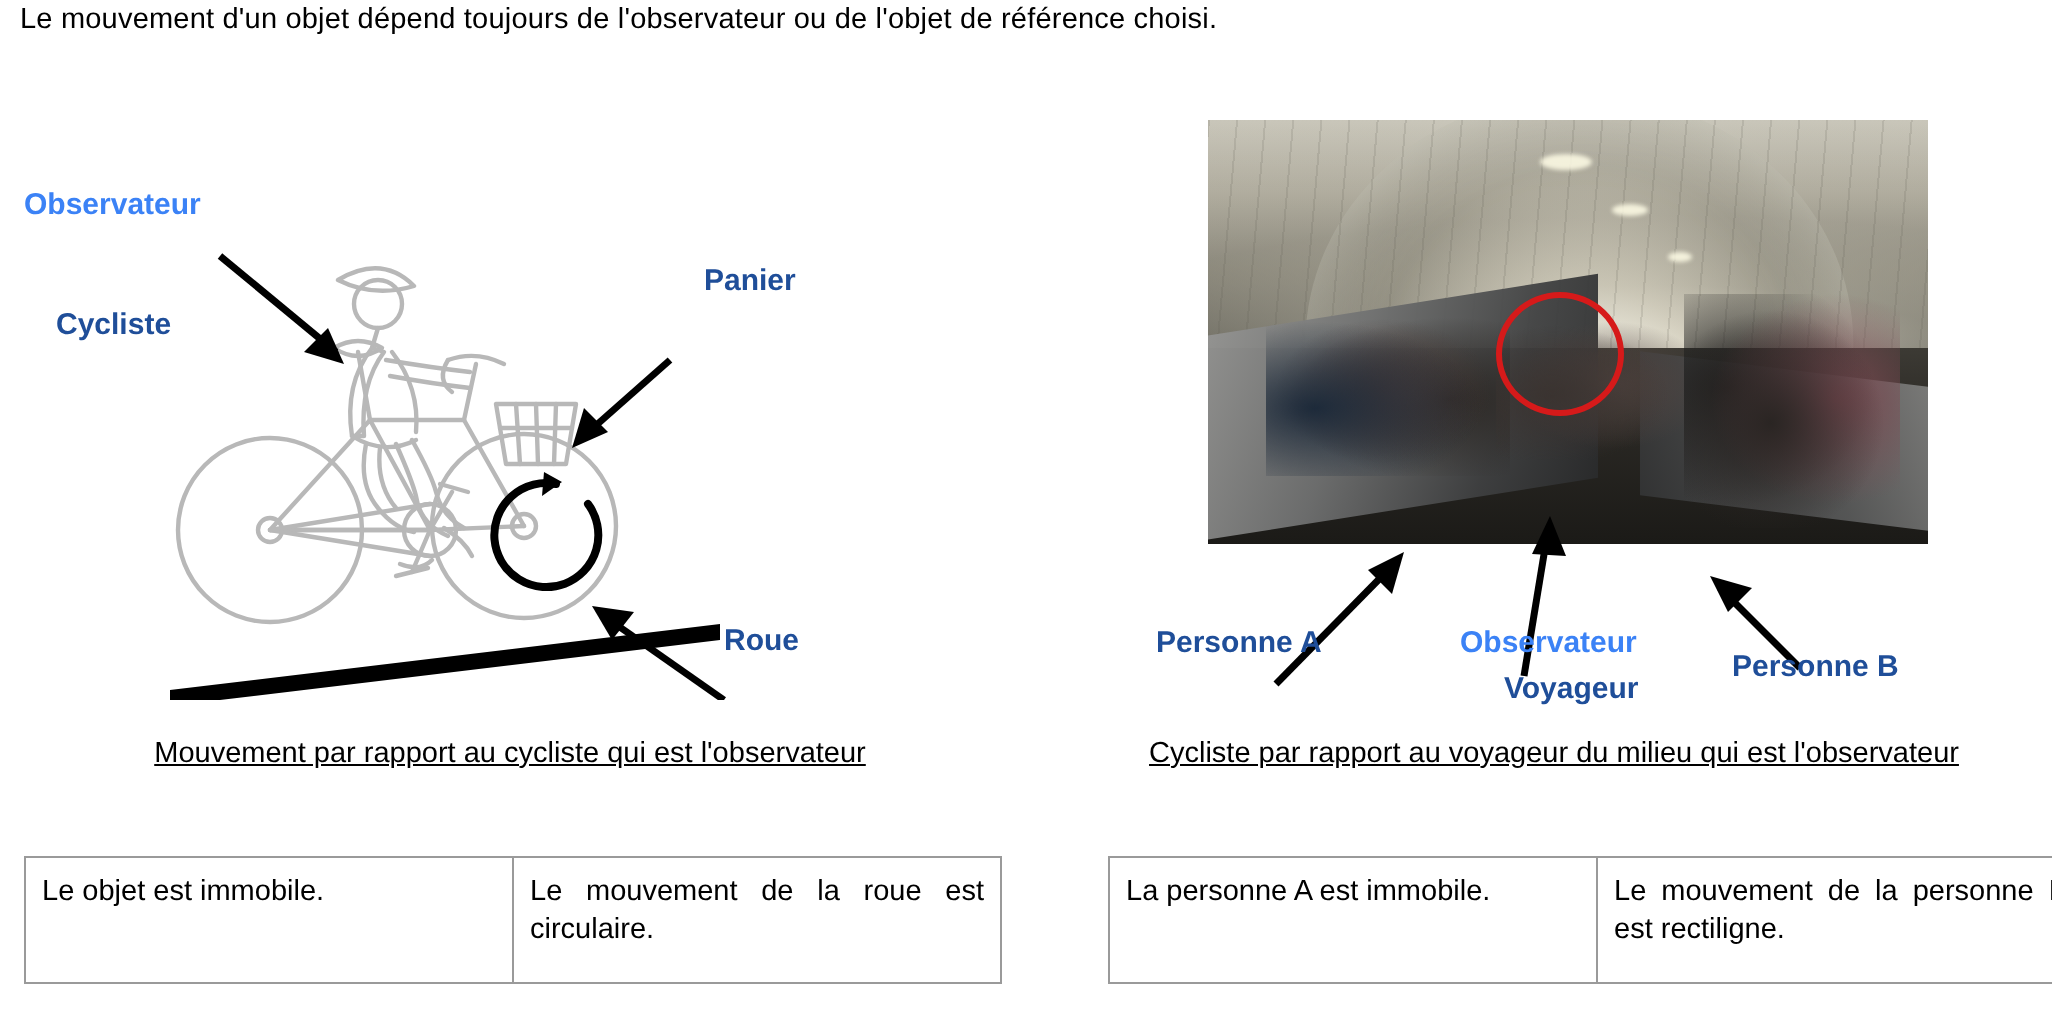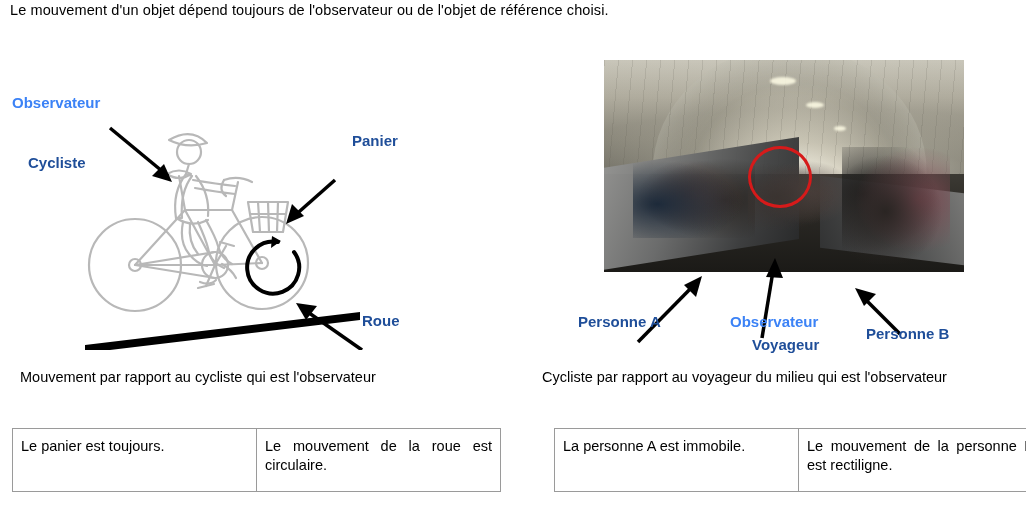--- a/index.html
+++ b/index.html
@@ -46,23 +46,24 @@
     font-weight: bold;
     font-size: 15px;
     white-space: nowrap;
   }
   .label.blue { color: #1F4E99; }
   .label.red  { color: #3b82f6; }
 
   .caption {
     position: absolute;
     font-size: 14.5px;
-    text-align: left;
+    text-align: center;
     line-height: 1.25;
     color: #000;
+    text-decoration: underline;
   }
   .caption-left {
     left: 20px; top: 318px; width: 470px;
   }
   .caption-right {
     left: 30px; top: 318px; width: 470px;
   }
 
   table.answers {
     position: absolute;
@@ -279,21 +280,21 @@
     <div class="label blue" style="left:28px; top:68px;margin-top:36px;">Cycliste</div>
     <div class="label blue" style="left:352px; top:82px;text-align:center;">Panier</div>
     <div class="label blue" style="left:362px; top:262px;">Roue</div>
   </div>
 
   <div class="caption caption-left">Mouvement par rapport au cycliste qui est l'observateur</div>
 
   <table class="answers tbl-left">
     <tbody>
         <tr>
-      <td>Le panier est toujours.</td>
+      <td>Le objet est immobile.</td>
       <td>Le mouvement de la roue est circulaire.</td>
     </tr>
   </tbody>
     </table>
 </div>
 
 <div class="panel panel-right">
 
   <div class="figure-right">
 

